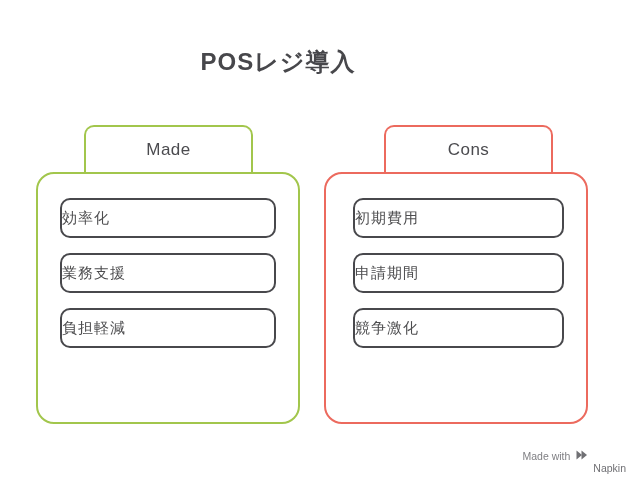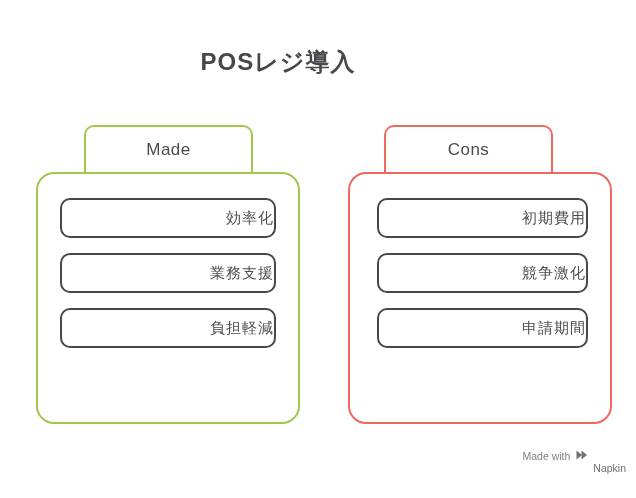--- a/index.html
+++ b/index.html
@@ -53,30 +53,30 @@
     width: 264px;
     height: 252px;
     box-sizing: border-box;
     border: 2px solid;
     border-radius: 18px;
     padding: 24px 22px 0 22px;
   }
   .pros-tab  { left: 84px;  border-color: #a2c64c; }
   .pros-box  { left: 36px;  border-color: #a2c64c; }
   .cons-tab  { left: 384px; border-color: #ec6a5e; }
-  .cons-box  { left: 348px; border-color: #ec6a5e; padding-left: 27px; }
+  .cons-box  { left: 324px; border-color: #ec6a5e; padding-left: 27px; }
   .item {
     box-sizing: border-box;
     height: 40px;
     margin-bottom: 15px;
     border: 2px solid #48484c;
     border-radius: 10px;
     display: flex;
     align-items: center;
-    justify-content: flex-end;
+    justify-content: flex-start;
     background: #ffffff;
     font-family: Liberation Mono, monospace;
   }
   .item-label {
     font-size: 15px;
     letter-spacing: 1px;
     color: #4d4d4f;
   }
   .watermark {
     position: absolute;
@@ -116,24 +116,24 @@
   </div>
 
   <div class="tab cons-tab">
     <span class="tab-label">Cons</span>
   </div>
   <div class="box cons-box">
     <div class="item">
       <span class="item-label">初期費用</span>
     </div>
     <div class="item">
-      <span class="item-label">競争激化</span>
+      <span class="item-label">申請期間</span>
     </div>
     <div class="item">
-      <span class="item-label">申請期間</span>
+      <span class="item-label">競争激化</span>
     </div>
   </div>
 
   <div class="watermark">
     <span>Made with</span>
     <span class="napkin-icon">
       <svg width="13" height="12" viewBox="0 0 13 12" aria-hidden="true">
         <path d="M1.5 1.5 L7 6 L1.5 10.5 Z" fill="#707074"></path>
         <path d="M6.5 1.5 L12 6 L6.5 10.5 Z" fill="#707074"></path>
       </svg>

